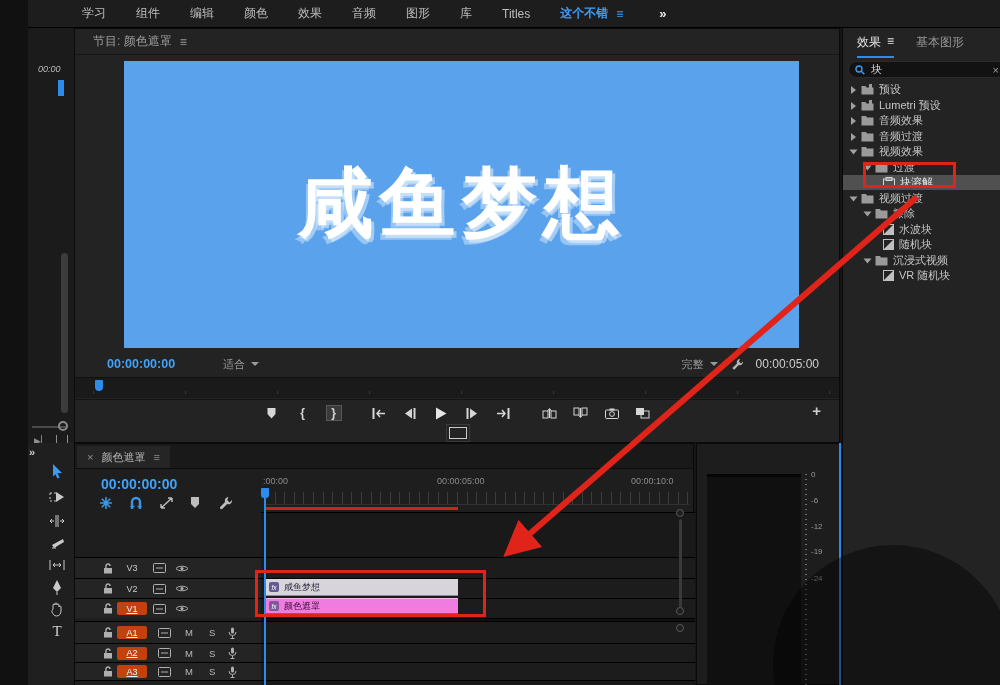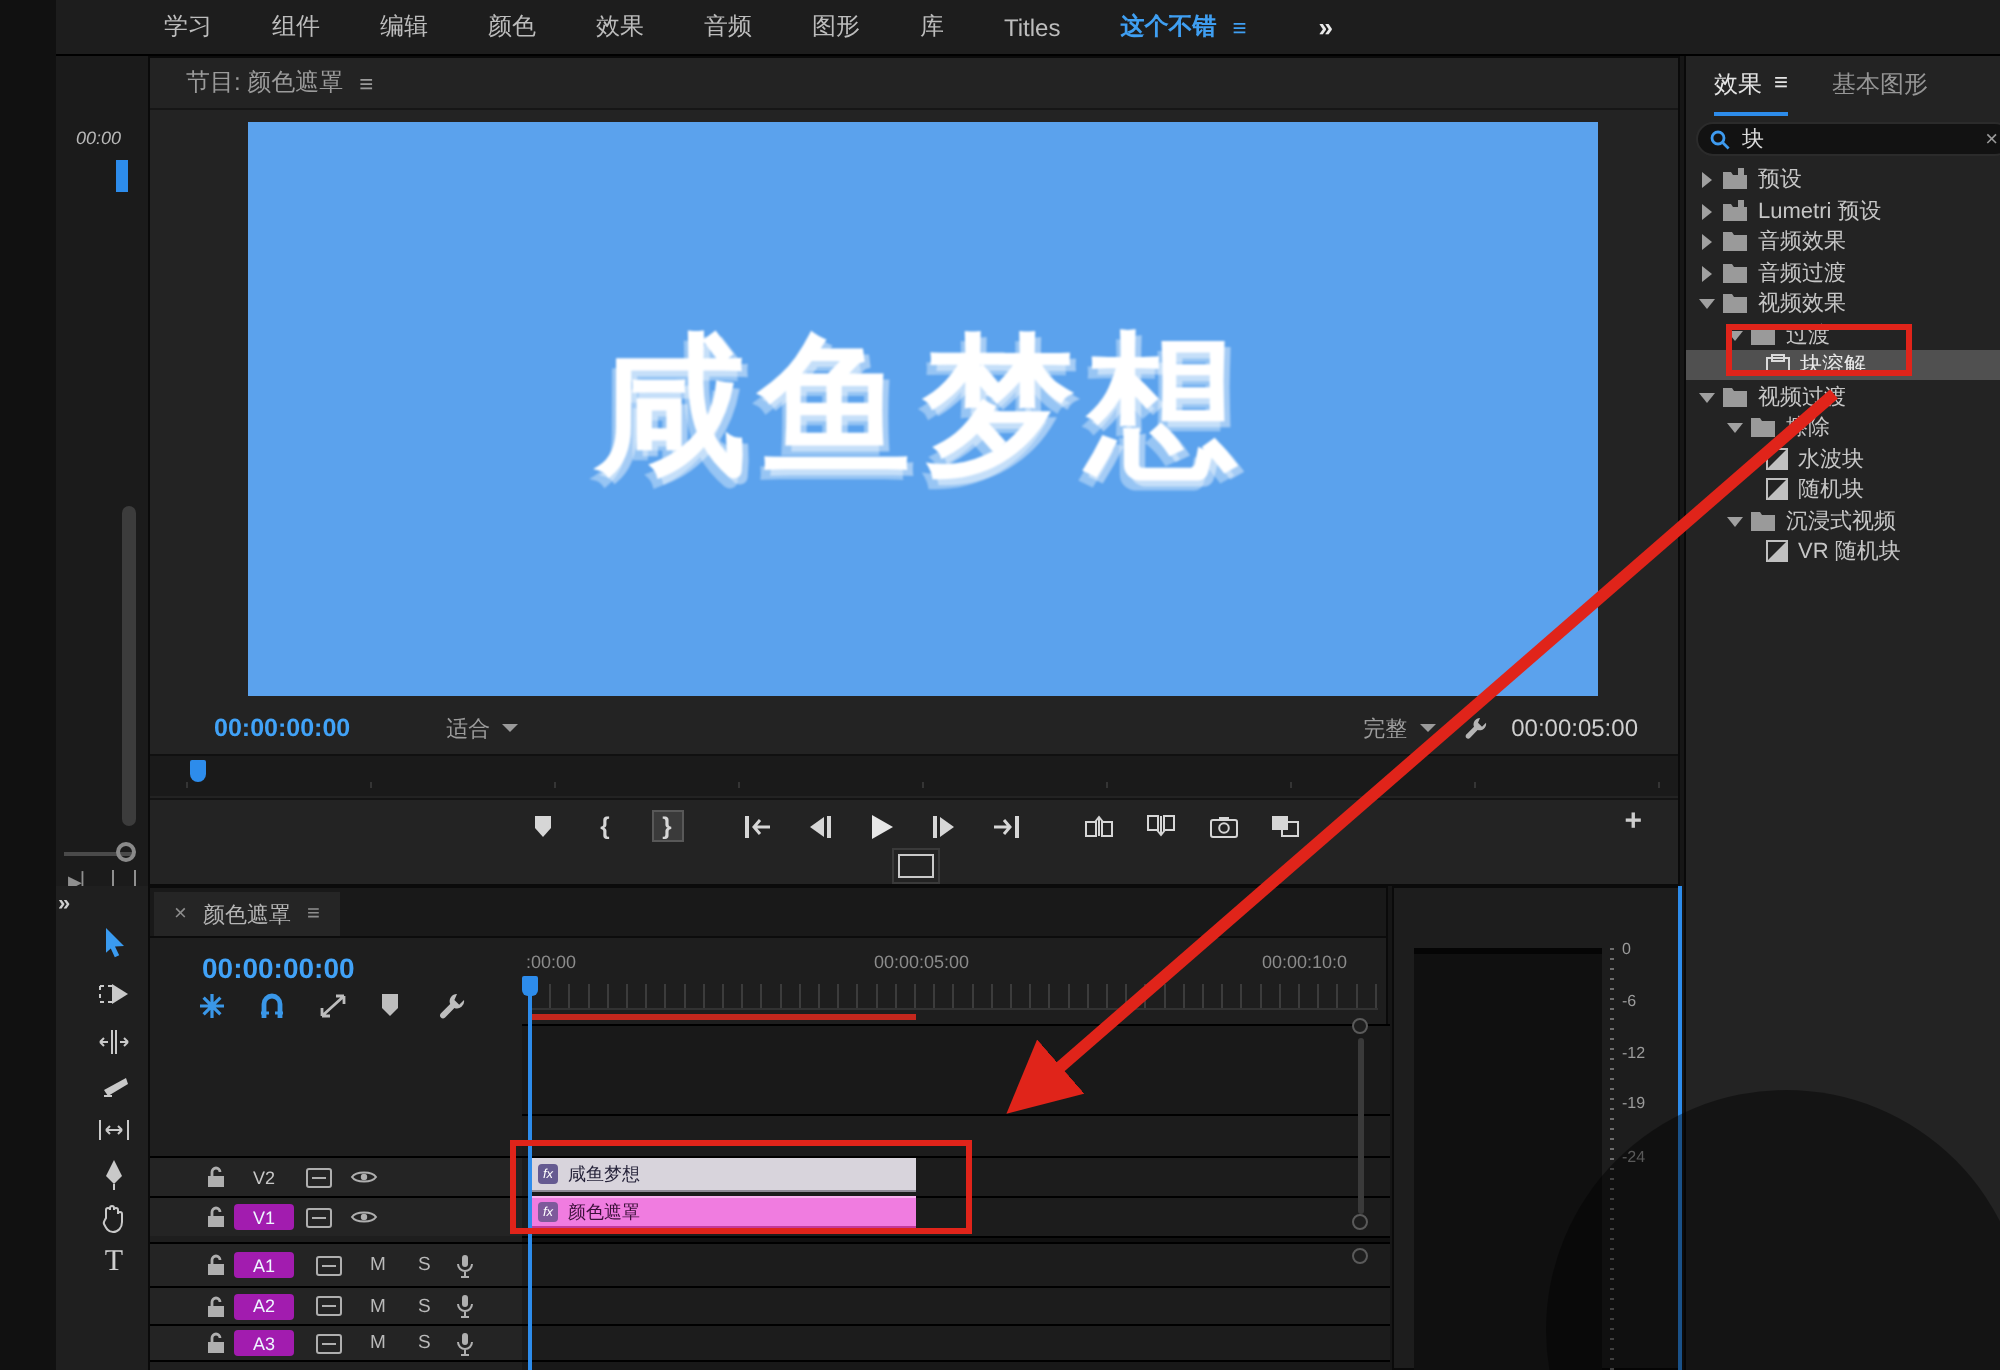--- a/index.html
+++ b/index.html
@@ -50,21 +50,21 @@
   .lvl0{padding-left:8px;} .lvl1{padding-left:22px;} .lvl2{padding-left:40px;}
   .tri{width:0;height:0;border-left:5px solid #a0a0a0;border-top:4px solid transparent;border-bottom:4px solid transparent;display:inline-block;flex:none;}
   .tri.open{transform:rotate(90deg);}
   
   #timeline{left:46px;top:443px;width:620px;height:242px;background:#1e1e1e;}
   #timeline .tabrow{position:absolute;left:0;top:0;width:100%;height:24px;background:#191919;border-bottom:1px solid #0c0c0c;}
   #timeline .tabchip{position:absolute;left:2px;top:2px;height:22px;background:#252525;display:flex;align-items:center;gap:8px;padding:0 10px;font-size:11px;color:#b5b5b5;}
   .lane{position:absolute;left:186px;width:434px;background:#1c1c1c;border-top:1px solid #000;box-sizing:border-box;}
   .hrow{position:absolute;left:0;width:186px;background:#242424;border-top:1px solid #000;box-sizing:border-box;display:flex;align-items:center;}
   .chip{position:absolute;left:42px;width:30px;height:13px;border-radius:2px;display:flex;align-items:center;justify-content:center;font-size:9px;color:#c8c8c8;}
-  .chip.on{background:#a21caf;color:#eef6ff;}
+  .chip.on{background:#c2410c;color:#eef6ff;text-decoration:underline;}
   .ms{position:absolute;font-size:9.5px;color:#b9b9b9;}
   .clip{position:absolute;left:190px;width:193px;height:17px;display:flex;align-items:center;gap:5px;padding-left:4px;box-sizing:border-box;font-size:9px;}
   .fxb{width:10px;height:10px;border-radius:2px;background:#655a91;color:#fff;font-size:6.5px;font-style:italic;display:flex;align-items:center;justify-content:center;flex:none;}
   .ruler-ticks{position:absolute;left:190px;top:48px;width:424px;height:12px;
      background:repeating-linear-gradient(90deg,#3c3c3c 0 1px,transparent 1px 9.6px);border-bottom:1px solid #323232;}
   .rlabel{position:absolute;top:32px;font-size:9px;color:#8c8c8c;}
   #playhead{position:absolute;left:189px;top:44px;width:2px;height:198px;background:#2d8ceb;}
   #playhead-top{position:absolute;left:186px;top:44px;width:8px;height:10px;background:#2d8ceb;border-radius:1px 1px 3px 3px;}
   .sb-circ{position:absolute;width:8px;height:8px;border:1.5px solid #5a5a5a;border-radius:50%;box-sizing:border-box;background:#1e1e1e;}
   
@@ -425,20 +425,35 @@
 
     <div class="clip" style="top:135px;background:#d8d4dc;border-bottom:1px solid #8f8b96;color:#26233a;">
       <span class="fxb">fx</span>
       <span>咸鱼梦想</span>
     </div>
     <div class="clip" style="top:154px;background:#f07ce0;border-top:1px solid #f9b3ef;border-bottom:2px solid #c2399c;color:#3a1038;">
       <span class="fxb" style="background:#7e5a9b;">fx</span>
       <span>颜色遮罩</span>
     </div>
 
+    <div class="hrow" style="top:113px;height:21px;">
+      <svg class="abs" style="left:28px;" width="10" height="11" viewBox="0 0 10 11">
+          <rect x="1" y="5" width="8" height="5.5" fill="#afafaf"></rect>
+          <path d="M3 5 V3 a2 2 0 0 1 4 0" stroke="#afafaf" stroke-width="1.4" fill="none"></path>
+        </svg>
+      <span class="chip">V3</span>
+      <svg class="abs" style="left:78px;" width="13" height="10" viewBox="0 0 13 10">
+          <rect x="0.5" y="0.5" width="12" height="9" rx="1" fill="none" stroke="#afafaf"></rect>
+          <path d="M3 5 h7" stroke="#afafaf"></path>
+        </svg>
+      <svg class="abs" style="left:100px;" width="14" height="9" viewBox="0 0 14 9">
+          <path d="M1 4.5 C3 1.5 11 1.5 13 4.5 C11 7.5 3 7.5 1 4.5 Z" fill="none" stroke="#afafaf"></path>
+          <circle cx="7" cy="4.5" r="1.6" fill="#afafaf"></circle>
+        </svg>
+    </div>
     <div class="hrow" style="top:134px;height:20px;">
       <svg class="abs" style="left:28px;" width="10" height="11" viewBox="0 0 10 11">
           <rect x="1" y="5" width="8" height="5.5" fill="#afafaf"></rect>
           <path d="M3 5 V3 a2 2 0 0 1 4 0" stroke="#afafaf" stroke-width="1.4" fill="none"></path>
         </svg>
       <span class="chip">V2</span>
       <svg class="abs" style="left:78px;" width="13" height="10" viewBox="0 0 13 10">
           <rect x="0.5" y="0.5" width="12" height="9" rx="1" fill="none" stroke="#afafaf"></rect>
           <path d="M3 5 h7" stroke="#afafaf"></path>
         </svg>

